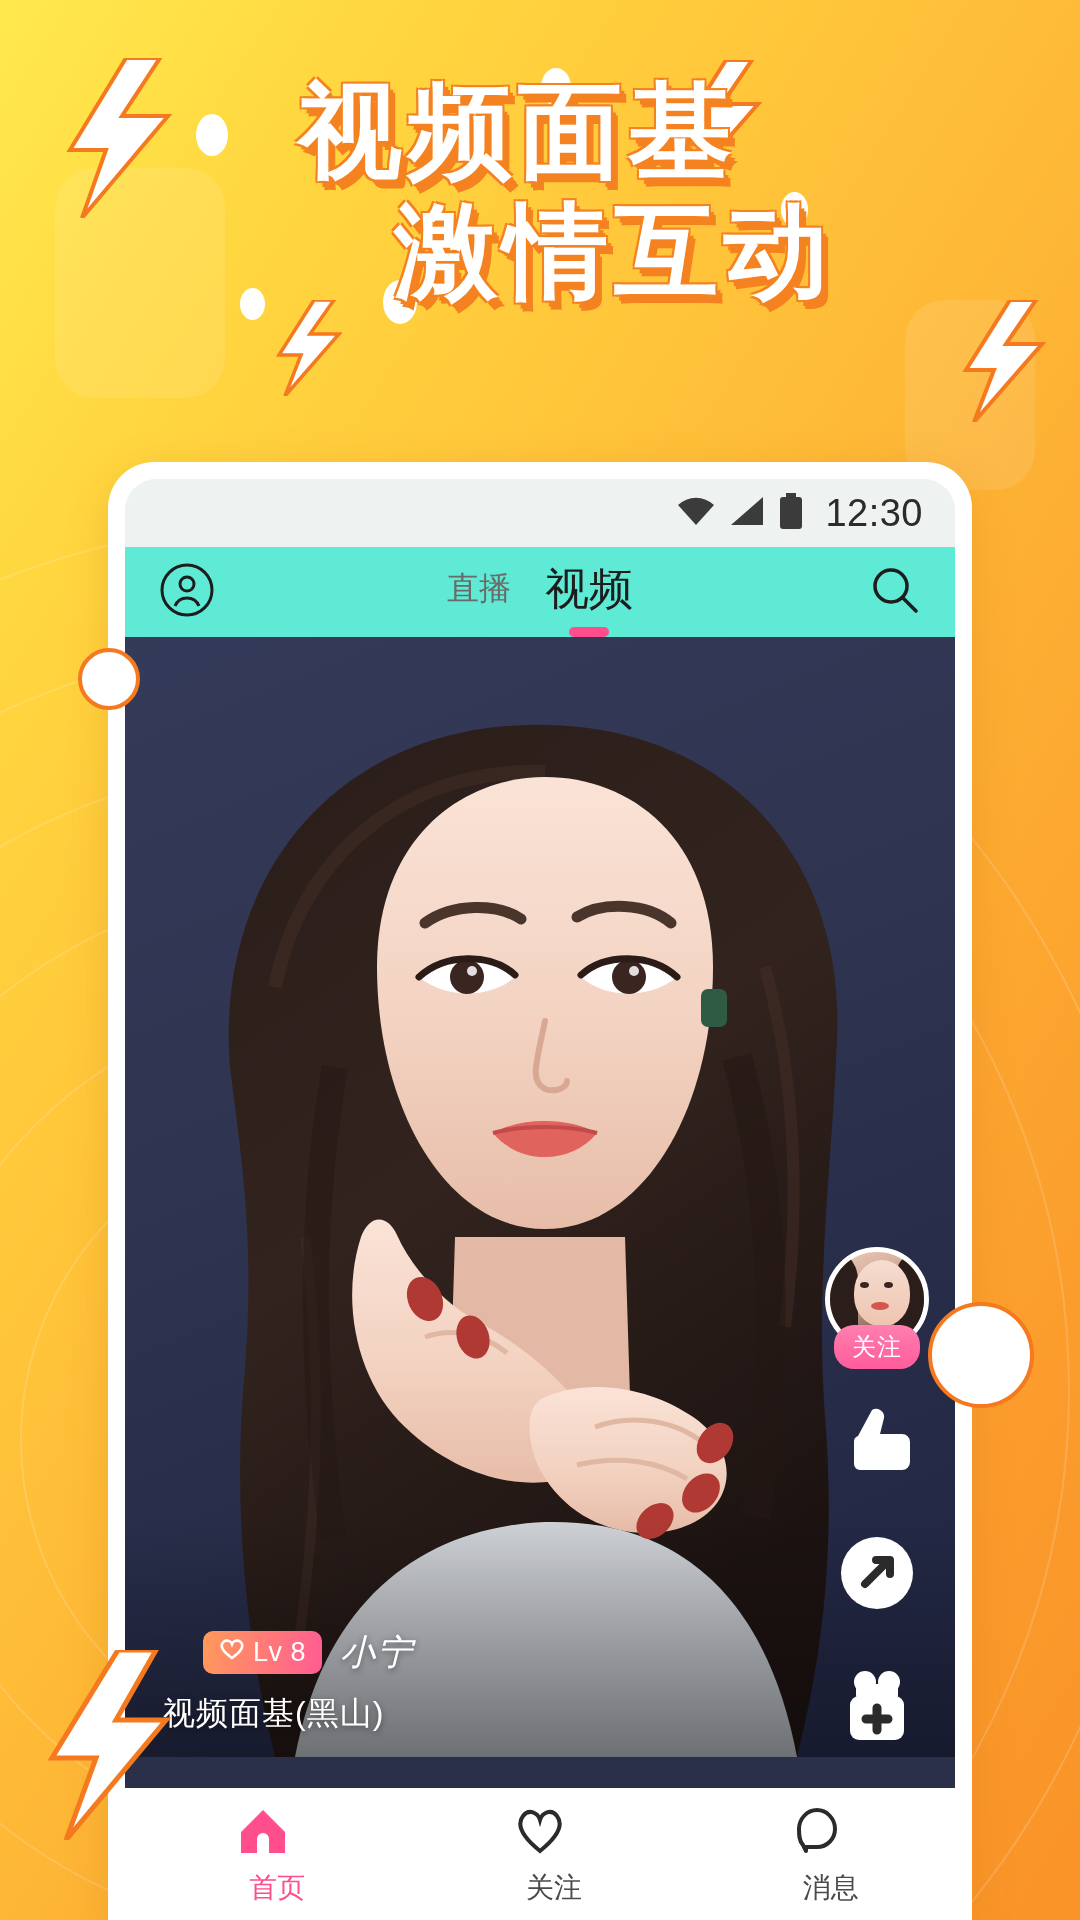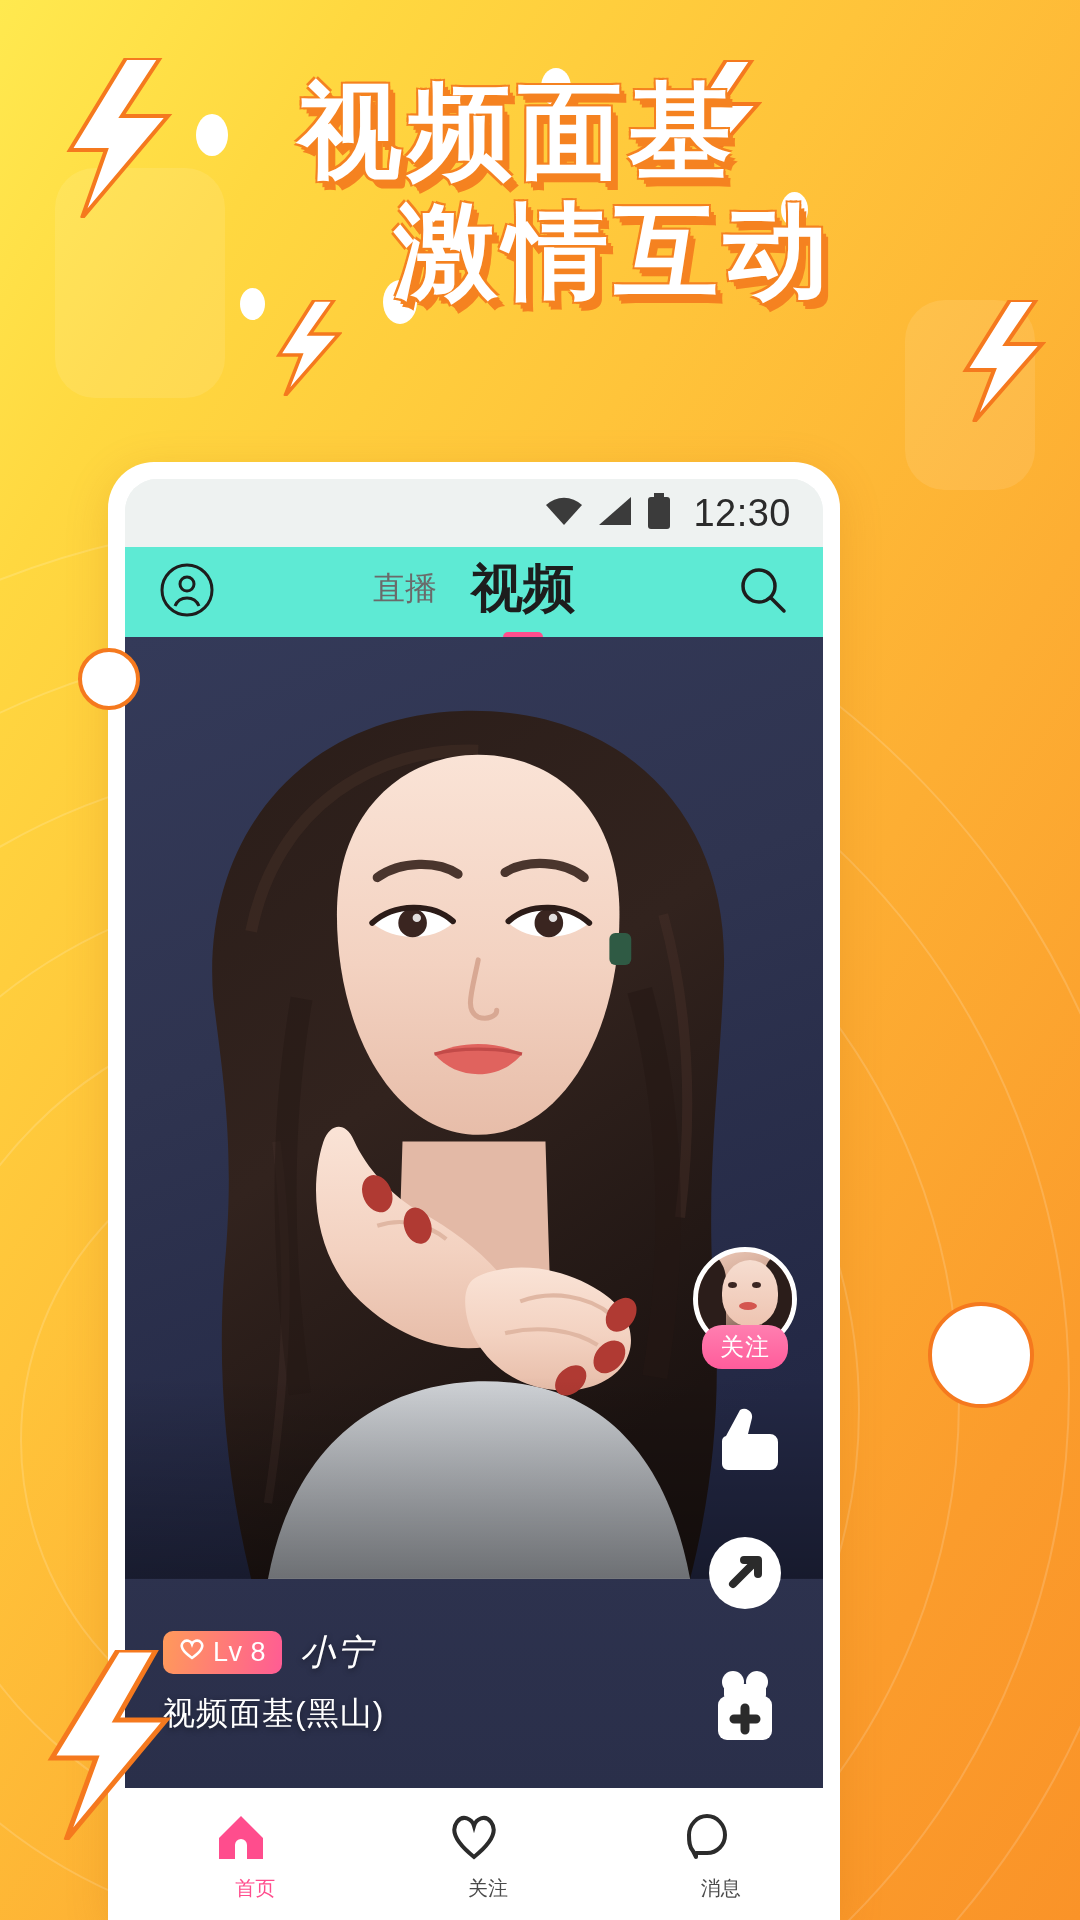--- a/index.html
+++ b/index.html
@@ -54,21 +54,21 @@
       -2px  2px 0 #F58220,
        2px  2px 0 #F58220;
   }
   .hl-line.l1 { transform:translateX(-14px); }
   .hl-line.l2 { margin-top:14px; transform:translateX(82px); }
 
   
   .phone {
     position:absolute;
     left:108px; top:462px;
-    width:732px; height:1458px;
+    width:864px; height:1458px;
     background:#ffffff;
     border-radius:46px 46px 0 0;
     box-shadow:0 10px 44px rgba(180,90,0,.18);
     padding:17px 17px 0 17px;
     z-index:8;
   }
   .screen {
     width:100%; height:100%;
     background:#EEF2F1;
     border-radius:32px 32px 0 0;
@@ -93,21 +93,21 @@
   .topnav {
     height:90px; flex:0 0 90px;
     display:flex; align-items:center; position:relative;
     padding:0 34px; background:#5eead4;
   }
   .tn-tabs {
     position:absolute; left:0; right:0; top:0; bottom:0;
     display:flex; align-items:center; justify-content:center; gap:34px;
   }
   .tn-tab { font-size:32px; color:#6a6a6a; position:relative; padding-bottom:6px; }
-  .tn-tab.active { font-size:52px; color:#1d1d1d; font-weight:700; }
+  .tn-tab.active { font-size:44px; color:#1d1d1d; font-weight:400; }
   .tn-underline {
     position:absolute; left:50%; transform:translateX(-50%);
     bottom:-12px; width:40px; height:10px; border-radius:5px; background:#FF4D8D;
   }
   .tn-left, .tn-right { position:relative; z-index:2; }
   .tn-right { margin-left:auto; }
 
   
   .video {
     flex:1 1 auto; position:relative; overflow:hidden;
@@ -141,38 +141,38 @@
   .follow-btn {
     position:absolute; left:50%; transform:translateX(-50%);
     bottom:-18px; background:linear-gradient(180deg,#FF7FB0,#FF5C9B);
     color:#fff; font-size:24px; padding:6px 18px; border-radius:20px;
     white-space:nowrap; letter-spacing:1px;
   }
   .rail-btn { width:80px; height:80px; display:flex; align-items:center; justify-content:center; }
 
   
   .userinfo { position:absolute; left:38px; bottom:52px; z-index:5; }
-  .ui-row1 { display:flex; align-items:center; gap:18px; }
+  .ui-row1 { display:flex; align-items:center; gap:18px;margin-left:40px; }
   .lv-badge {
     display:inline-flex; align-items:center; gap:8px;
     background:linear-gradient(100deg,#FF9A5A,#FF5C94);
     color:#fff; font-size:27px; padding:6px 16px; border-radius:10px;
     letter-spacing:.5px;
   }
   .uname { color:#fff; font-size:35px; letter-spacing:2px; text-shadow:0 2px 6px rgba(0,0,0,.45);font-style:italic; }
   .uloc  { color:#fff; font-size:32px; margin-top:16px; letter-spacing:1px; text-shadow:0 2px 6px rgba(0,0,0,.45); }
 
   
   .bottomnav {
     flex:0 0 132px; background:#fff;
     display:flex; align-items:center; justify-content:space-around;
     padding-top:6px;
   }
   .bn-item { display:flex; flex-direction:column; align-items:center; gap:10px; width:25%; }
-  .bn-label { font-size:20px; color:#4a4a4a;margin-left:28px; }
+  .bn-label { font-size:28px; color:#4a4a4a;margin-left:28px; }
   .bn-item.active .bn-label { color:#FF4D8D; }
 
   
   .ocircle {
     position:absolute; background:#fff; border:4px solid #F5791E; border-radius:50%; z-index:12;
   }
   .oc-left  { width:62px;  height:62px;  left:78px;  top:648px; }
   .oc-right { width:106px; height:106px; left:928px; top:1302px; }
 </style>
 </head>

